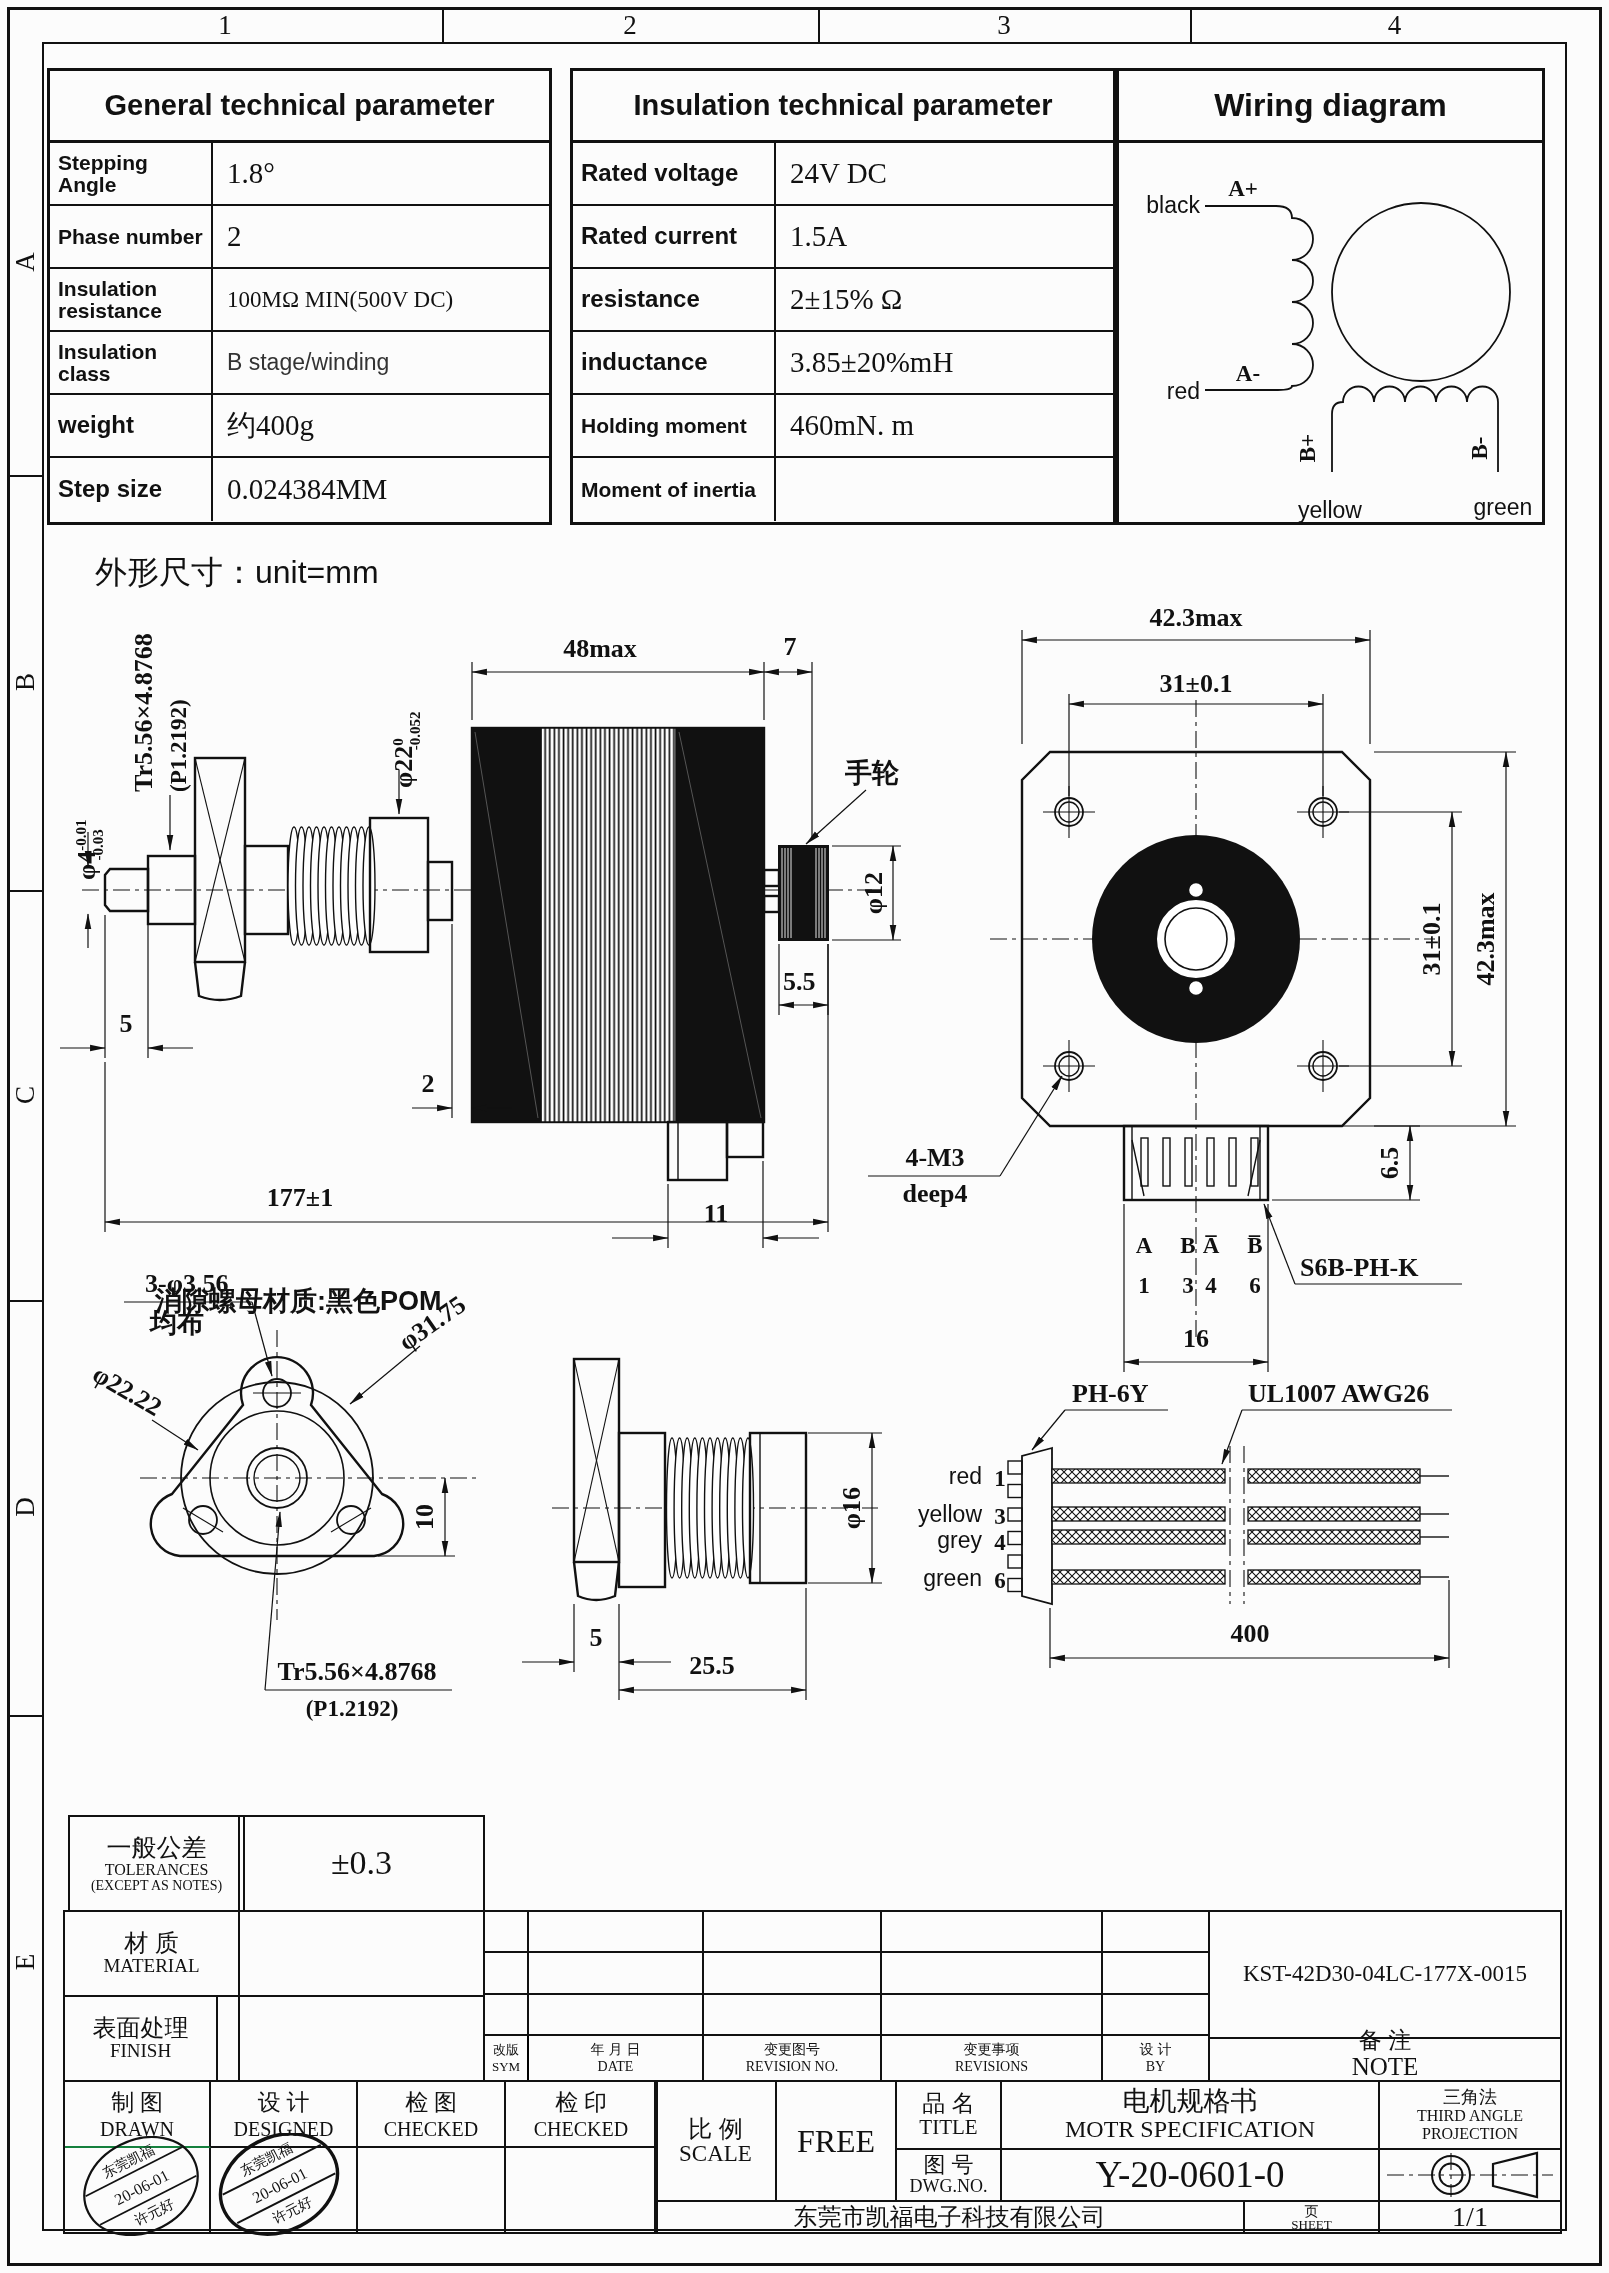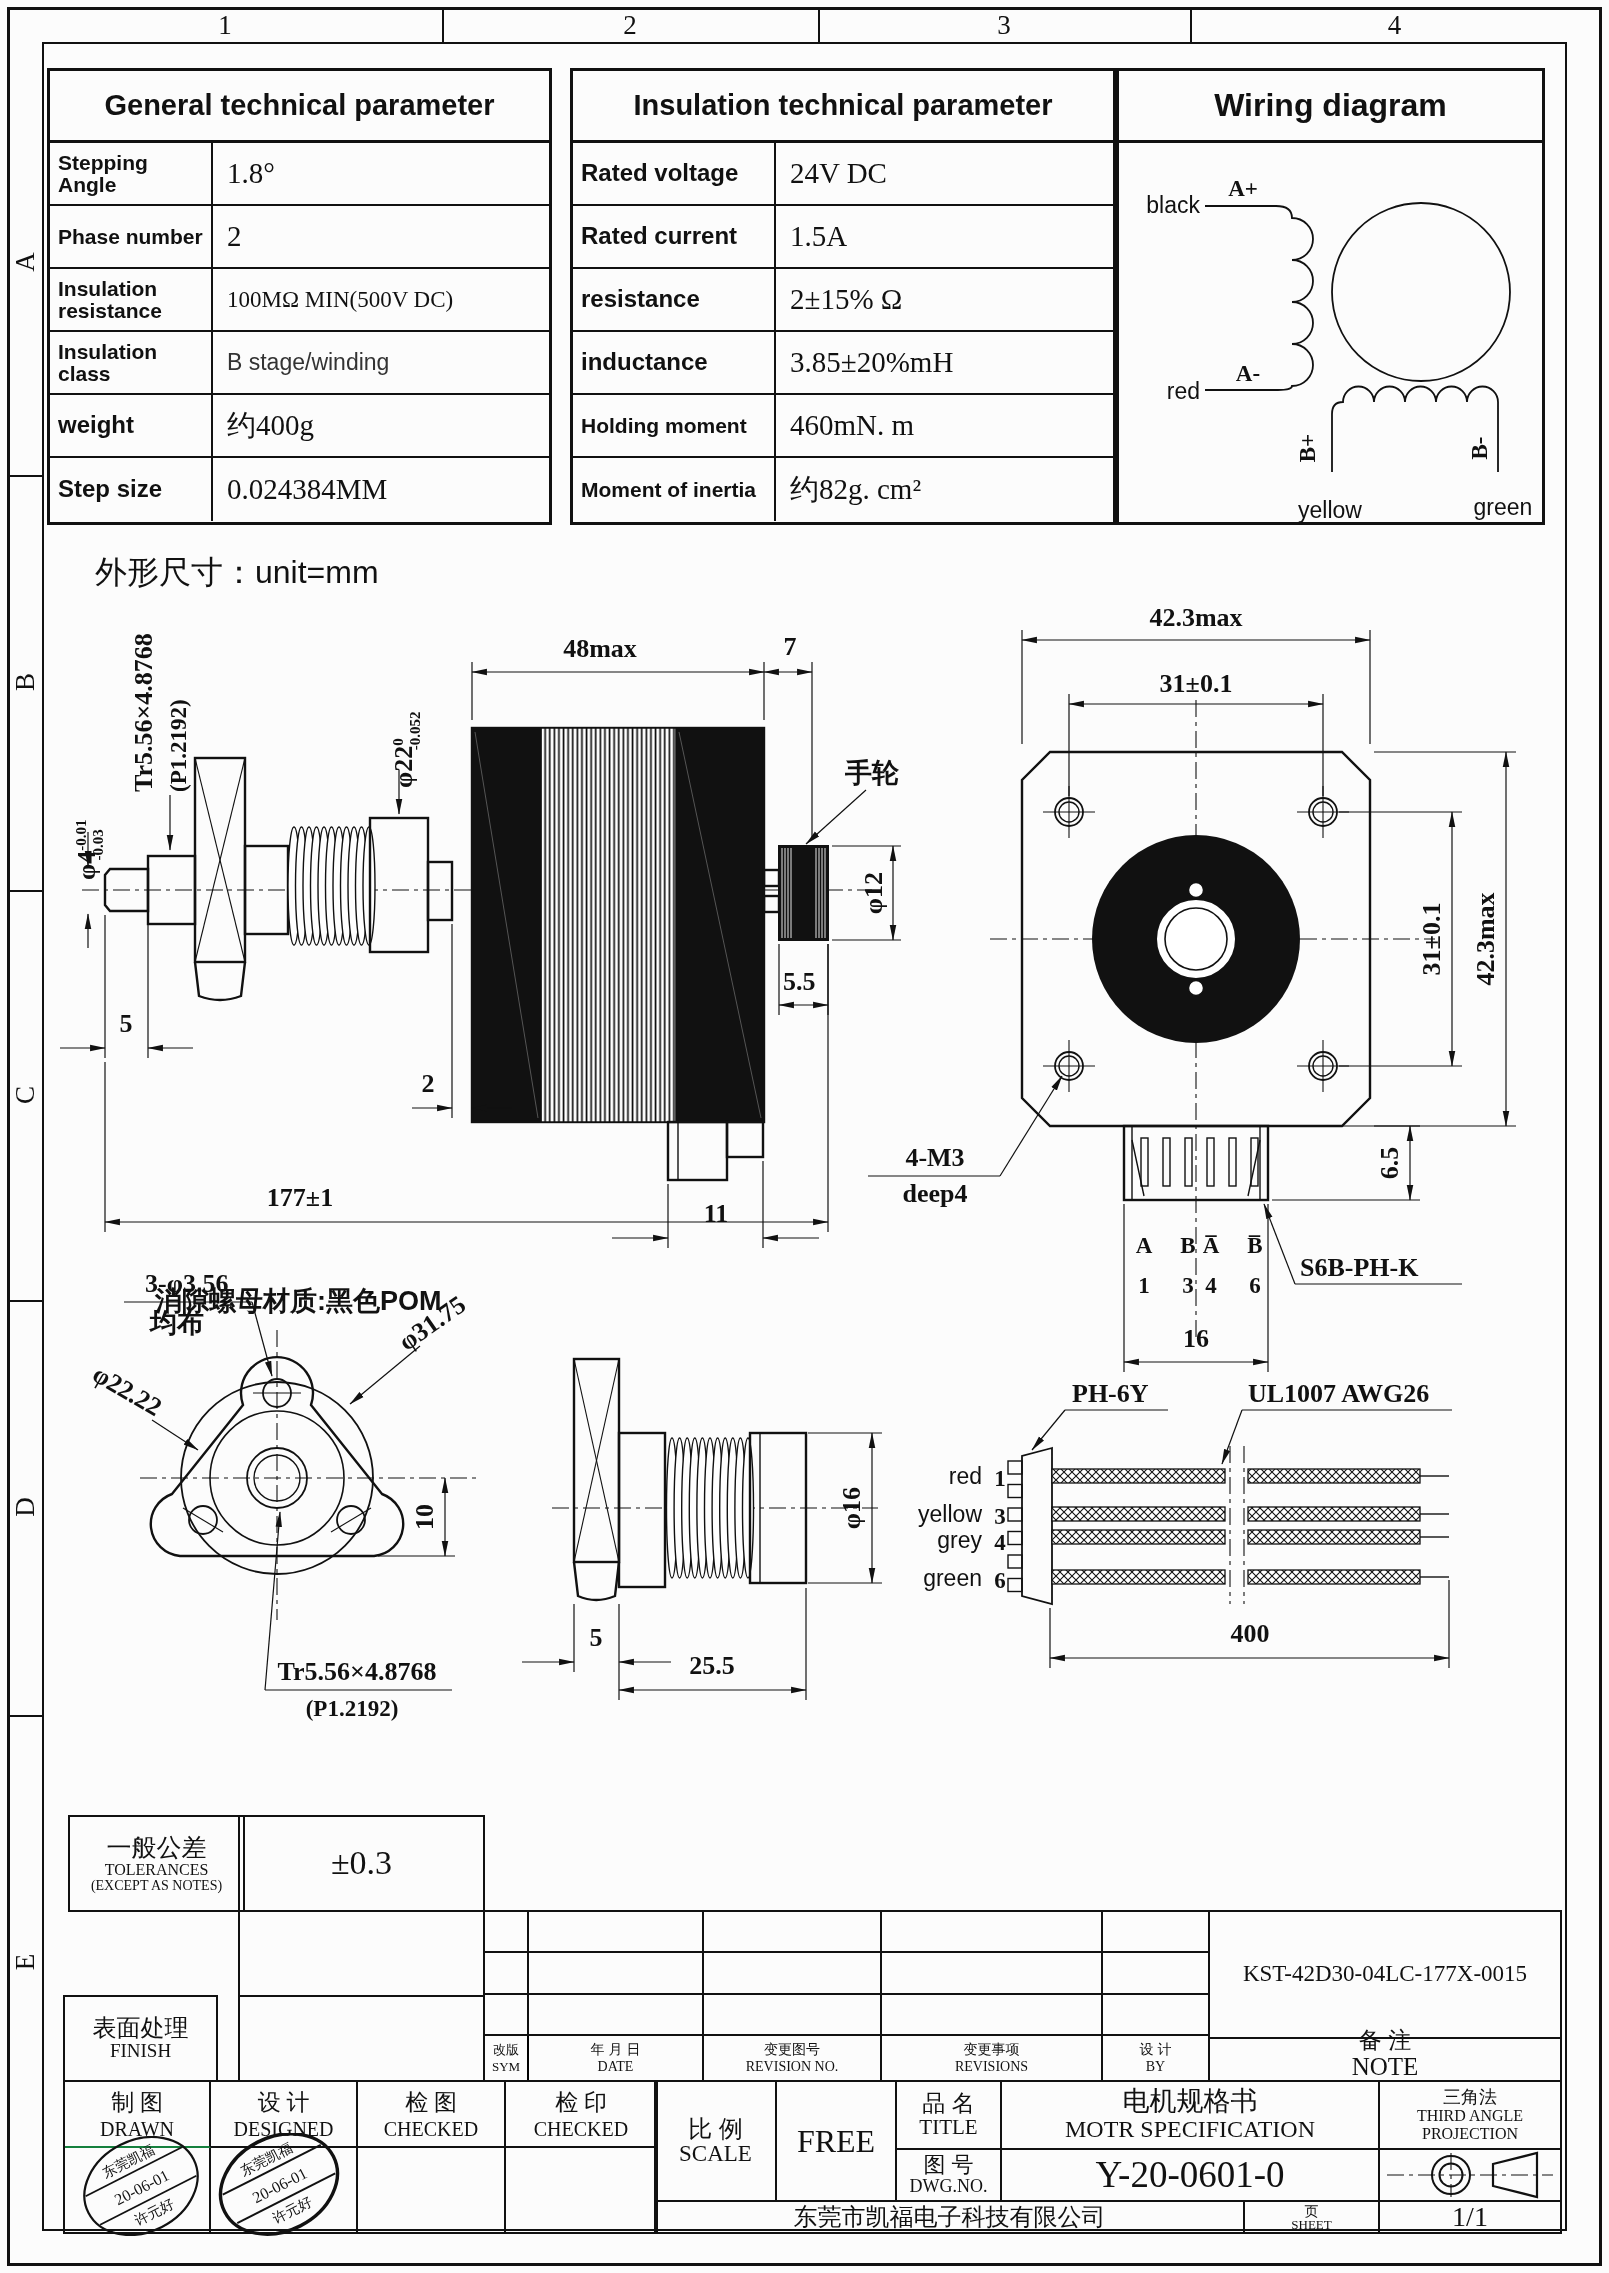--- a/index.html
+++ b/index.html
@@ -129,35 +129,38 @@
     <div class="prow" style="grid-template-columns:203px 1fr;height:63px">
       <div class="plabel" style="font-size:24px">inductance</div>
       <div class="pval">3.85±20%mH</div>
     </div>
     <div class="prow" style="grid-template-columns:203px 1fr;height:63px">
       <div class="plabel">Holding moment</div>
       <div class="pval">460mN. m</div>
     </div>
     <div class="prow" style="grid-template-columns:203px 1fr;height:63px">
       <div class="plabel nb">Moment of inertia</div>
-      <div class="pval nb">约82g. cm²</div>
     </div>
   </div>
 
   <div class="panel" style="left:1116px;top:68px;width:429px;height:457px">
     <div class="p-title" style="height:72px;font-size:32px">Wiring diagram</div>
   </div>
 
   <div class="c" style="left:68px;top:1815px;width:177px;height:97px">
     <div style="font-size:25px">一般公差</div>
     <div class="serif" style="font-size:16px">TOLERANCES</div>
     <div class="serif" style="font-size:14px">(EXCEPT AS NOTES)</div>
   </div>
   <div class="c serif" style="left:238px;top:1815px;width:247px;height:97px;font-size:34px">±0.3</div>
 
+  <div class="c" style="left:63px;top:1910px;width:177px;height:87px">
+    <div style="font-size:24px">材  质</div>
+    <div class="serif" style="font-size:19px">MATERIAL</div>
+  </div>
   <div class="c" style="left:238px;top:1910px;width:247px;height:87px"></div>
 
   <div class="c" style="left:63px;top:1995px;width:155px;height:87px">
     <div style="font-size:24px">表面处理</div>
     <div class="serif" style="font-size:19px">FINISH</div>
   </div>
   <div class="c" style="left:238px;top:1995px;width:247px;height:87px"></div>
 
   <div class="c" style="left:483px;top:1910px;width:727px;height:172px;padding:0;display:block">
     <div style="display:grid;width:100%;height:100%;grid-template-columns:44px 175px 178px 221px 1fr;grid-template-rows:41px 42px 41px 1fr;">

